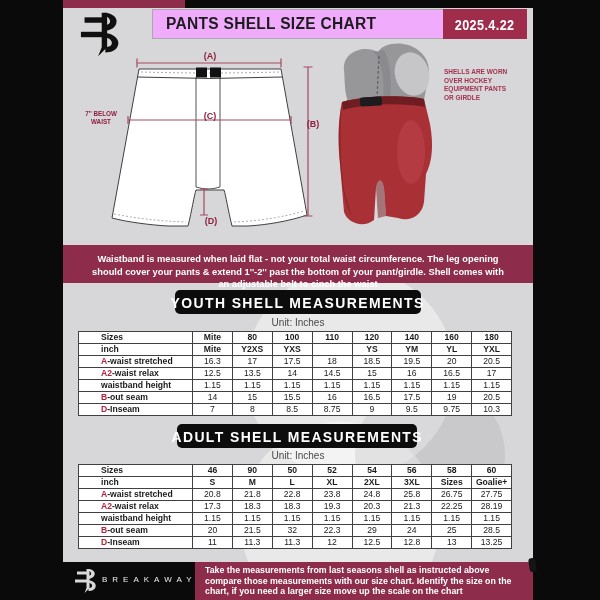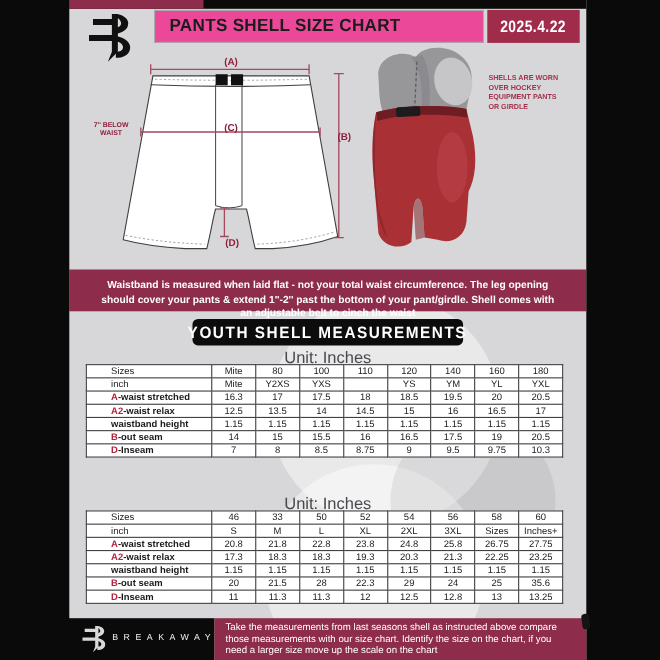--- a/index.html
+++ b/index.html
@@ -16,21 +16,21 @@
   #top-maroon  { left:63px; top:0; width:122px; height:8px; background:#8e2c4c; z-index:5; }
 
   
   .wm { border-radius:50%; z-index:0; }
   #wm1 { left:245px; top:268px; width:210px; height:210px; background:rgba(255,255,255,.45); }
   #wm2 { left:240px; top:422px; width:200px; height:200px; background:rgba(255,255,255,.45); }
   #wm3 { left:355px; top:380px; width:150px; height:150px; background:rgba(110,110,118,.12); }
 
   
   #header-logo { left:79px; top:11px; width:40px; height:47px; z-index:3; }
-  #title-box { left:140px; top:9px; width:300px; height:30px; background:#ec4899;
+  #title-box { left:152px; top:9px; width:300px; height:30px; background:#f0abfc;
                border:1px solid #a9a9ac; display:flex; align-items:center; padding-left:13px; z-index:3; }
   #title-box span { font-size:16px; font-weight:600; color:#1c1c1c; letter-spacing:.3px;
                transform:scaleX(.97); transform-origin:left center; white-space:nowrap; }
   #date-box { left:443px; top:9px; width:84px; height:30px; background:#a02c4c;
               display:flex; align-items:center; justify-content:center; z-index:3; }
   #date-box span { font-size:15px; font-weight:bold; color:#fff; letter-spacing:.5px;
               transform:scaleX(.84); white-space:nowrap; }
 
   
   #pants-svg { left:100px; top:50px; width:220px; height:185px; z-index:2; }
@@ -52,43 +52,43 @@
   #info-banner span { color:#fff; font-size:9.3px; line-height:12.4px; font-weight:bold;
                  text-align:center;margin-top:16px; }
 
   
   .section-head { background:#0c0c0c; border-radius:5px; display:flex; align-items:center;
                   justify-content:center; z-index:2; }
   .section-head span { color:#fff; font-size:15px; font-weight:bold; letter-spacing:1.5px;
                   transform:scaleX(.93); white-space:nowrap; }
   #youth-head { left:175px; top:290px; width:246px; height:24px;justify-content:center; }
   #adult-head { left:177px; top:424px; width:240px; height:24px; }
-  .unit-line { left:63px; width:470px; text-align:center; font-size:15px; color:#4a4a4e; z-index:2; }
+  .unit-line { left:63px; width:470px; text-align:center; font-size:10px; color:#4a4a4e; z-index:2; }
   #youth-unit { top:317px; }
   #adult-unit { top:450px; }
 
   
   table.meas { position:absolute; left:78px; width:434px; border-collapse:collapse;
                background:#fff; table-layout:fixed; z-index:2; }
   #youth-table { top:331px; }
   #adult-table { top:464px; }
   table.meas td { border:1px solid #3f3f44; height:12px; font-size:8.6px; color:#1a1a1a;
                text-align:center; padding:0; line-height:1; }
   table.meas td.lbl { width:114px; text-align:left; padding-left:22px; font-weight:bold; }
-  table.meas tr.hdr td { font-weight:normal; }
+  table.meas tr.hdr td { font-weight:bold; }
   table.meas .pfx { color:#b5233b; font-weight:bold; }
 
   
   #footer-black { left:0; top:562px; width:195px; height:38px; background:#0a0a0a; z-index:6; }
   #footer-logo { left:74px; top:568px; width:22px; height:26px; z-index:7; }
   #footer-brand { left:102px; top:575px; font-size:8px; font-weight:normal; color:#f0f0f0;
                   letter-spacing:5px; z-index:7; white-space:nowrap; }
   #footer-note { left:195px; top:562px; width:338px; height:38px; background:#8e2c4c;
                  padding:3px 10px; z-index:6; }
-  #footer-note span { color:#fff; font-size:8.8px; line-height:10.6px; font-weight:normal; display:block; }
+  #footer-note span { color:#fff; font-size:8.8px; line-height:10.6px; font-weight:bold; display:block; }
   #pin { left:529px; top:558px; width:7px; height:14px; background:#141414; border-radius:3px;
          transform:rotate(-8deg); z-index:7; }
 </style>
 </head>
 <body>
 
 <div id="page">
 
   <div class="abs wm" id="wm1"></div>
   <div class="abs wm" id="wm2"></div>
@@ -240,44 +240,47 @@
           <td>8.5</td>
           <td>8.75</td>
           <td>9</td>
           <td>9.5</td>
           <td>9.75</td>
           <td>10.3</td>
         </tr>
       </tbody>
     </table>
 
+  <div class="abs section-head" id="adult-head">
+    <span>ADULT SHELL MEASUREMENTS</span>
+  </div>
   <div class="abs unit-line" id="adult-unit">Unit: Inches</div>
   <table class="meas" id="adult-table">
       <tbody>
         <tr class="hdr">
           <td class="lbl">Sizes</td>
           <td>46</td>
-          <td>33</td>
+          <td>90</td>
           <td>50</td>
           <td>52</td>
           <td>54</td>
           <td>56</td>
           <td>58</td>
           <td>60</td>
         </tr>
         <tr class="hdr">
           <td class="lbl">inch</td>
           <td>S</td>
           <td>M</td>
           <td>L</td>
           <td>XL</td>
           <td>2XL</td>
           <td>3XL</td>
           <td>Sizes</td>
-          <td>Inches+</td>
+          <td>Goalie+</td>
         </tr>
         <tr>
           <td class="lbl"><span class="pfx">A</span>-waist stretched</td>
           <td>20.8</td>
           <td>21.8</td>
           <td>22.8</td>
           <td>23.8</td>
           <td>24.8</td>
           <td>25.8</td>
           <td>26.75</td>
@@ -285,43 +288,43 @@
         </tr>
         <tr>
           <td class="lbl"><span class="pfx">A2</span>-waist relax</td>
           <td>17.3</td>
           <td>18.3</td>
           <td>18.3</td>
           <td>19.3</td>
           <td>20.3</td>
           <td>21.3</td>
           <td>22.25</td>
-          <td>23.25</td>
+          <td>28.19</td>
         </tr>
         <tr>
           <td class="lbl">waistband height</td>
           <td>1.15</td>
           <td>1.15</td>
           <td>1.15</td>
           <td>1.15</td>
           <td>1.15</td>
           <td>1.15</td>
           <td>1.15</td>
           <td>1.15</td>
         </tr>
         <tr>
           <td class="lbl"><span class="pfx">B</span>-out seam</td>
           <td>20</td>
           <td>21.5</td>
-          <td>28</td>
+          <td>32</td>
           <td>22.3</td>
           <td>29</td>
           <td>24</td>
           <td>25</td>
-          <td>35.6</td>
+          <td>28.5</td>
         </tr>
         <tr>
           <td class="lbl"><span class="pfx">D</span>-Inseam</td>
           <td>11</td>
           <td>11.3</td>
           <td>11.3</td>
           <td>12</td>
           <td>12.5</td>
           <td>12.8</td>
           <td>13</td>

